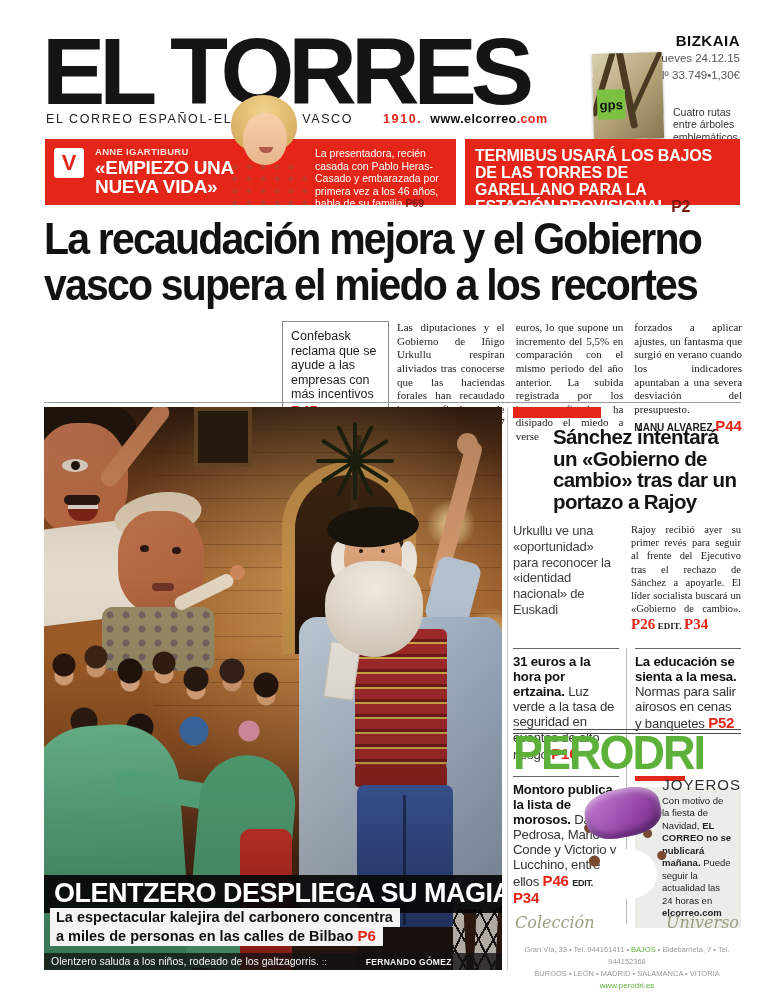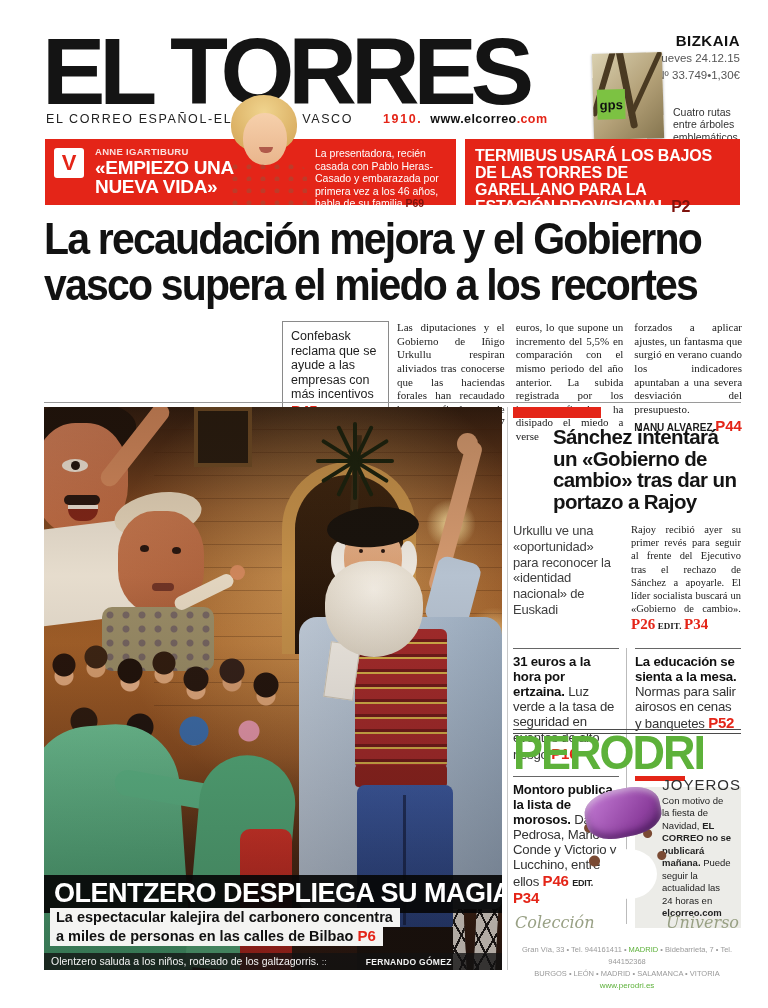--- a/index.html
+++ b/index.html
@@ -386,20 +386,20 @@
       <div class="ring-wrap">
         <div class="ring"></div>
         <div class="gem"></div>
         <div class="ring-hole"></div>
       </div>
       <div class="collection-row">
         <span>Colección</span>
         <span>Universo</span>
       </div>
       <div class="ad-addr">
-        <div><span>Gran Vía, 33  •  Tel. 944161411 • </span><span class="ad-city">MADRID</span><span> •  Bidebarrieta, 7  •  Tel. 944152368</span></div>
+        <div><span>Gran Vía, 33  •  Tel. 944161411 • </span><span class="ad-city">BAJOS</span><span> •  Bidebarrieta, 7  •  Tel. 944152368</span></div>
         <div>BURGOS  • LEÓN • MADRID • SALAMANCA • VITORIA</div>
         <div class="ad-site">www.perodri.es</div>
       </div>
     </div>
   </div>
 
 </div>
 
 </body></html>

